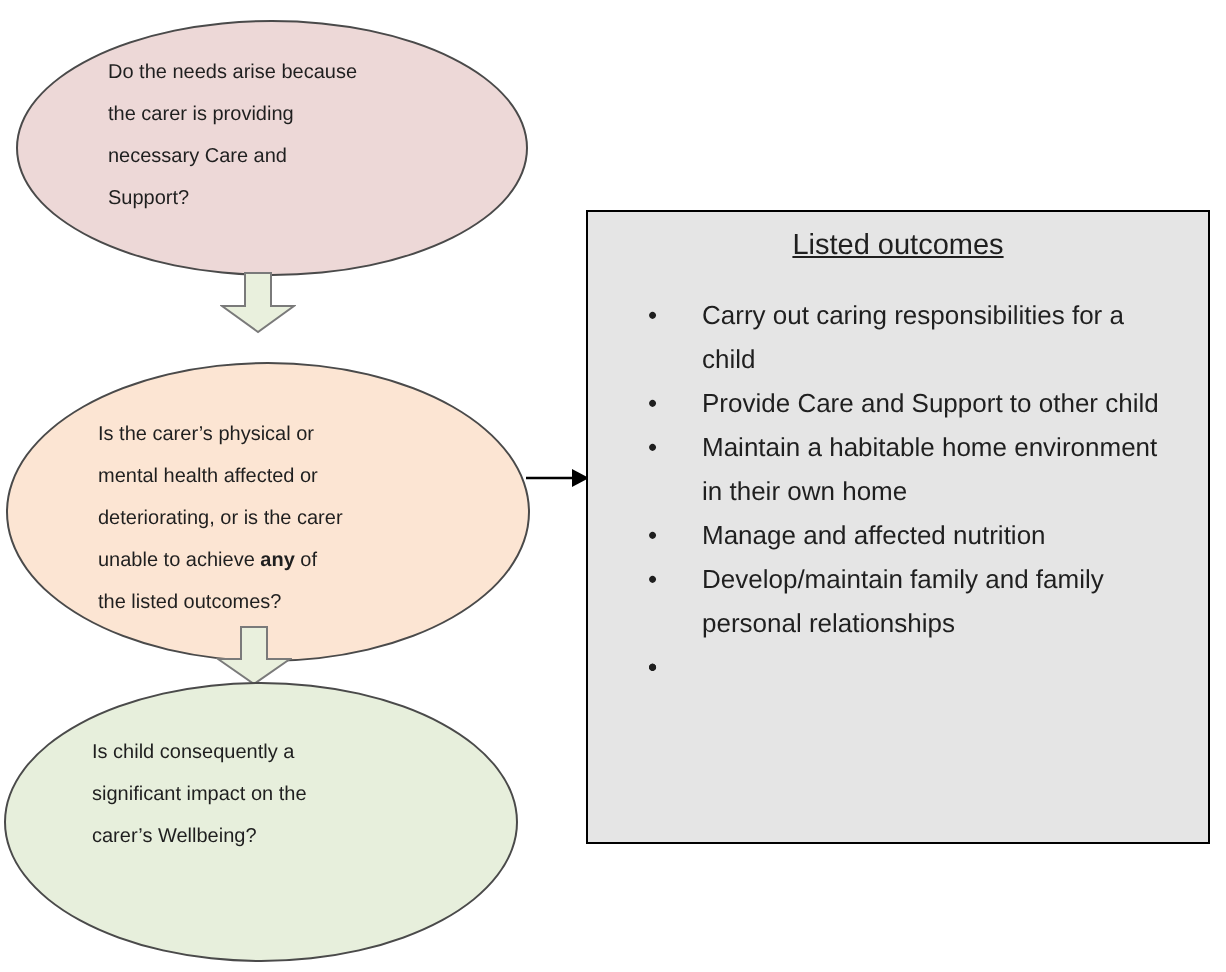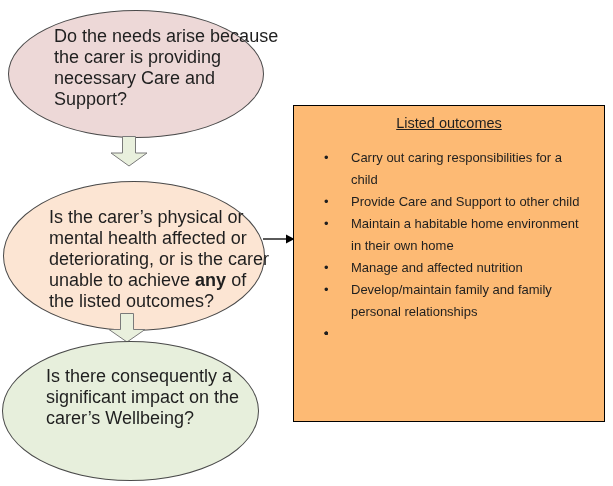--- a/index.html
+++ b/index.html
@@ -12,39 +12,39 @@
     overflow:hidden;
   }
   .ellipse{
     position:absolute;
     border:1.5px solid var(--ellipse_border,#4a4a4a);
     border-radius:50%;
     box-sizing:border-box;
   }
   .ellipse .etext{
     white-space:pre;
-    font-size:18px;
+    font-size:10px;
     line-height:21px;
   }
   #ellipse-1{left:8px;top:10px;width:256px;height:128px;background:var(--ellipse1_fill,#edd8d7);}
   #ellipse-1 .etext{padding:15px 0 0 45px;}
   #ellipse-2{left:3px;top:181px;width:262px;height:150px;background:var(--ellipse2_fill,#fce5d3);}
   #ellipse-2 .etext{padding:25px 0 0 45px;}
   #ellipse-3{left:2px;top:341px;width:257px;height:140px;background:var(--ellipse3_fill,#e7efdc);}
   #ellipse-3 .etext{padding:24px 0 0 43px;}
   .block-arrow{position:absolute;}
   #down-arrow-1{left:110px;top:136px;}
   #down-arrow-2{left:108px;top:313px;}
   #connector-arrow{left:263px;top:231px;position:absolute;}
   #outcomes-box{
     position:absolute;
     left:293px;top:105px;width:312px;height:317px;
     border:1.5px solid var(--box_border,#000000);
     box-sizing:border-box;
-    background:#fdba74;
+    background:#e5e5e5;
   }
   #outcomes-title{
     margin-top:9px;
     text-align:center;
     font-size:14.5px;
     text-decoration:underline;
   }
   #outcomes-list{
     list-style:none;
     margin:16px 0 0 0;
@@ -86,21 +86,21 @@
 deteriorating, or is the carer
 unable to achieve </span><span class="bold">any</span><span> of
 the listed outcomes?</span></div>
   </div>
 
   <svg id="down-arrow-2" class="block-arrow" width="38" height="30" viewBox="0 0 38 30">
     <polygon points="12.5,0.5 25.5,0.5 25.5,16.5 37,16.5 19,29 1,16.5 12.5,16.5" style="fill:var(--block_arrow_fill,#e9f0dd);stroke:var(--block_arrow_stroke,#7a7a7a);stroke-width:1"></polygon>
   </svg>
 
   <div id="ellipse-3" class="ellipse">
-    <div class="etext">Is there consequently a
+    <div class="etext">Is child consequently a
 significant impact on the
 carer’s Wellbeing?</div>
   </div>
 
   <svg id="connector-arrow" width="32" height="16" viewBox="0 0 32 16">
     <line x1="0" y1="8" x2="23" y2="8" style="stroke:var(--connector_color,#000);stroke-width:1.3"></line>
     <polygon points="23,3.5 31.5,8 23,12.5" style="fill:var(--connector_color,#000)"></polygon>
   </svg>
 
   <div id="outcomes-box">

